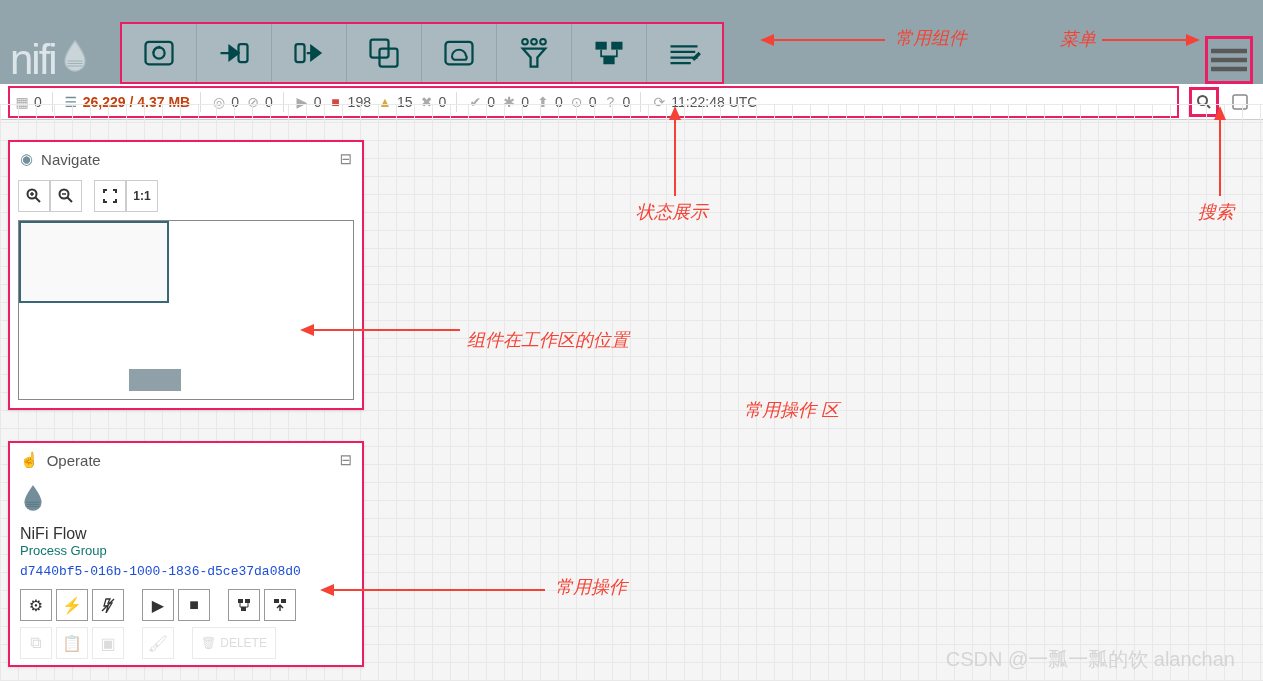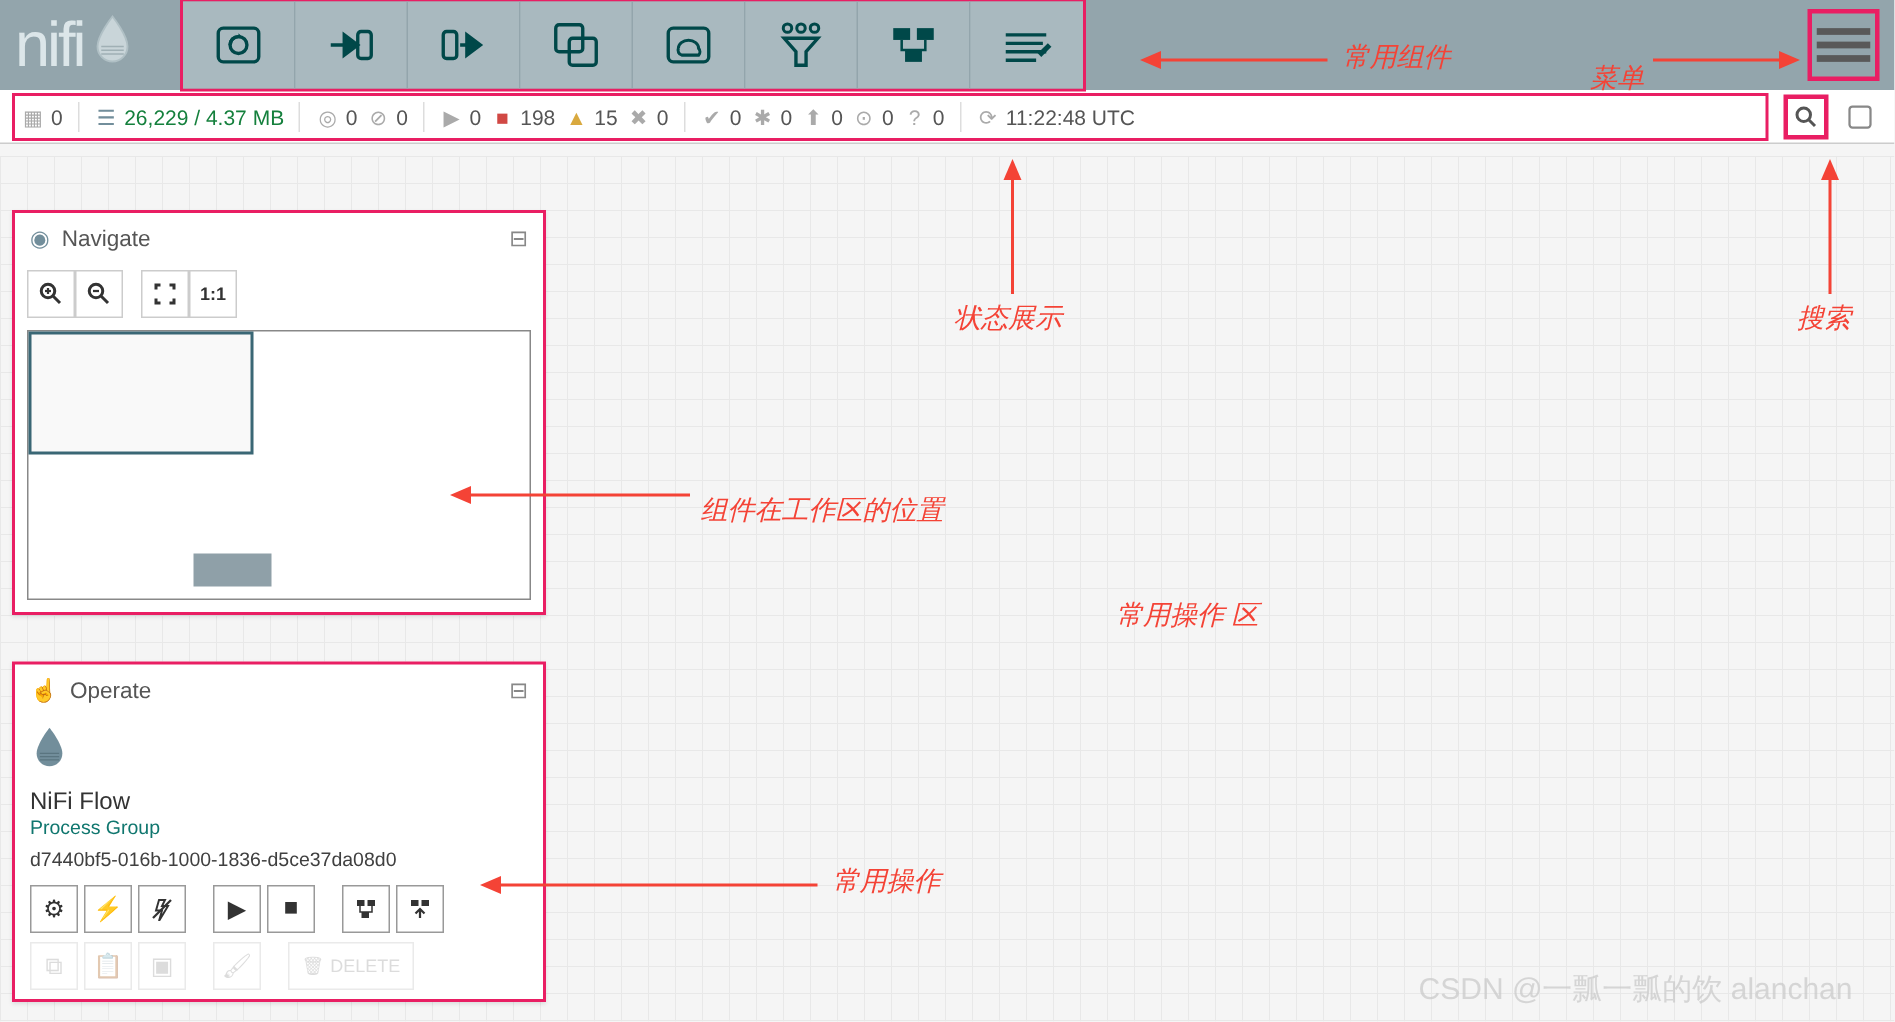--- a/index.html
+++ b/index.html
@@ -1,18 +1,18 @@
 <!DOCTYPE html>
 <html><head>
 <meta charset="utf-8">
 <style>
 * { box-sizing: border-box; margin: 0; padding: 0; }
 body { font-family: Arial, sans-serif; background: #f5f5f5; width: 1263px; height: 681px; overflow: hidden; position: relative; }
 
-.header { background: #93a5ac; height: 60px; display: flex; align-items: center; padding: 0 10px; }
+.header { background: #93a5ac; height: 84px; display: flex; align-items: flex-end; padding: 0 10px; }
 .logo { color: #dce6e9; font-size: 42px; font-weight: 300; letter-spacing: -2px; display: flex; align-items: center; }
 .logo-drop { margin-left: 4px; }
 .toolbar { display: flex; margin-left: 30px; gap: 0; border: 2px solid #e91e63; }
 .tool-btn { width: 75px; height: 58px; background: #a9b9bf; border-right: 1px solid #93a5ac; display: flex; align-items: center; justify-content: center; cursor: pointer; color: #004849; }
 .tool-btn:last-child { border-right: none; }
 .tool-btn svg { width: 36px; height: 36px; }
 .menu-btn { margin-left: auto; width: 48px; height: 48px; display: flex; align-items: center; justify-content: center; cursor: pointer; border: 3px solid #e91e63; }
 .menu-btn svg { width: 36px; height: 28px; }
 
 .status-bar { background: #fff; height: 36px; border-bottom: 1px solid #ccc; display: flex; align-items: center; padding: 0 8px; font-size: 14px; color: #555; }
@@ -40,21 +40,21 @@
 .nav-view { margin: 4px 8px 8px 8px; height: 180px; background: #fff; border: 1px solid #888; position: relative; }
 .nav-rect { position: absolute; left: 0; top: 0; width: 150px; height: 82px; border: 2px solid #3a6775; background: rgba(200,200,200,0.1); }
 .nav-block { position: absolute; left: 110px; top: 148px; width: 52px; height: 22px; background: #8fa0a8; }
 
 .op-panel { left: 8px; top: 441px; width: 356px; border: 2px solid #e91e63; }
 .op-content { padding: 6px 10px; }
 .op-info { display: flex; align-items: flex-start; gap: 8px; margin-bottom: 4px; flex-direction: column; }
 .op-drop { color: #728e9b; }
 .op-title { font-size: 16px; color: #333; }
 .op-subtitle { font-size: 13px; color: #0f766e; }
-.op-id { font-size: 13px; color: #404040; margin: 6px 0 10px 0; }
+.op-id { font-size: 13px; color: #1d4ed8; margin: 6px 0 10px 0; font-family: Liberation Mono, monospace; }
 .op-buttons { display: flex; gap: 4px; flex-wrap: wrap; }
 .op-btn { width: 32px; height: 32px; border: 1px solid #999; background: #fff; display: flex; align-items: center; justify-content: center; cursor: pointer; color: #333; }
 .op-btn.disabled { opacity: 0.4; color: #aaa; border-color: #ccc; }
 .op-btn-gap { width: 10px; }
 .op-row2 { margin-top: 6px; display: flex; gap: 4px; }
 .delete-btn { width: auto; padding: 0 8px; font-size: 12px; gap: 4px; }
 
 .annotation { position: absolute; color: #f44336; font-size: 18px; pointer-events: none; font-style: italic; }
 .arrow { position: absolute; pointer-events: none; }
 .arrow-line { stroke: #f44336; stroke-width: 2; fill: none; }
@@ -142,21 +142,21 @@
 
 <div class="status-bar">
   <div class="status-wrap">
     <div class="status-item">
         <span class="status-icon ico-gray">▦</span>
         <span>0</span>
       </div>
     <div class="status-divider"></div>
     <div class="status-item">
         <span class="status-icon ico-blue">☰</span>
-        <span style="color:#15803d;font-weight:400">26,229 / 4.37 MB</span>
+        <span style="color:#c2410c;font-weight:700">26,229 / 4.37 MB</span>
       </div>
     <div class="status-divider"></div>
     <div class="status-item">
         <span class="status-icon ico-gray">◎</span>
         <span>0</span>
       </div>
     <div class="status-item">
         <span class="status-icon ico-gray">⊘</span>
         <span>0</span>
       </div>
@@ -313,21 +313,21 @@
     </div>
   </div>
 </div>
 
 <div class="annotation" style="top:26px;left:895px">常用组件</div>
 <svg class="arrow" style="top:30px;left:760px" width="130" height="20">
     <line x1="125" y1="10" x2="12" y2="10" class="arrow-line"></line>
     <polygon points="0,10 14,4 14,16" class="arrow-head"></polygon>
   </svg>
 
-<div class="annotation" style="top:40px;left:1060px">菜单</div>
+<div class="annotation" style="top:27px;left:1060px">菜单</div>
 <svg class="arrow" style="top:30px;left:1102px" width="100" height="20">
     <line x1="0" y1="10" x2="86" y2="10" class="arrow-line"></line>
     <polygon points="98,10 84,4 84,16" class="arrow-head"></polygon>
   </svg>
 
 <div class="annotation" style="top:200px;left:636px">状态展示</div>
 <svg class="arrow" style="top:106px;left:665px" width="20" height="95">
     <line x1="10" y1="90" x2="10" y2="12" class="arrow-line"></line>
     <polygon points="10,0 4,14 16,14" class="arrow-head"></polygon>
   </svg>

